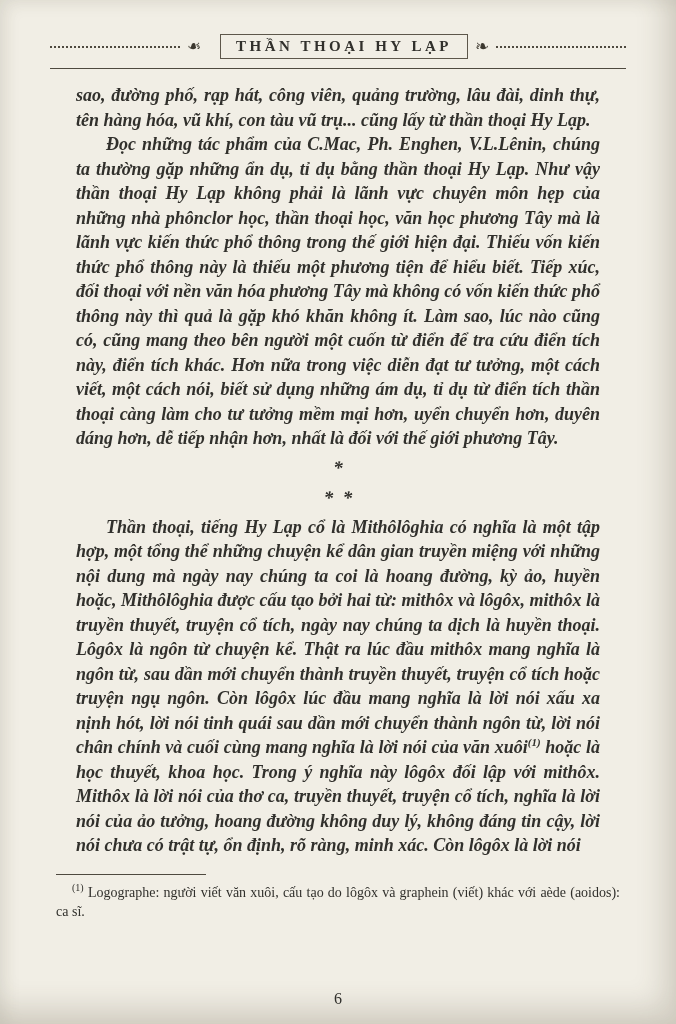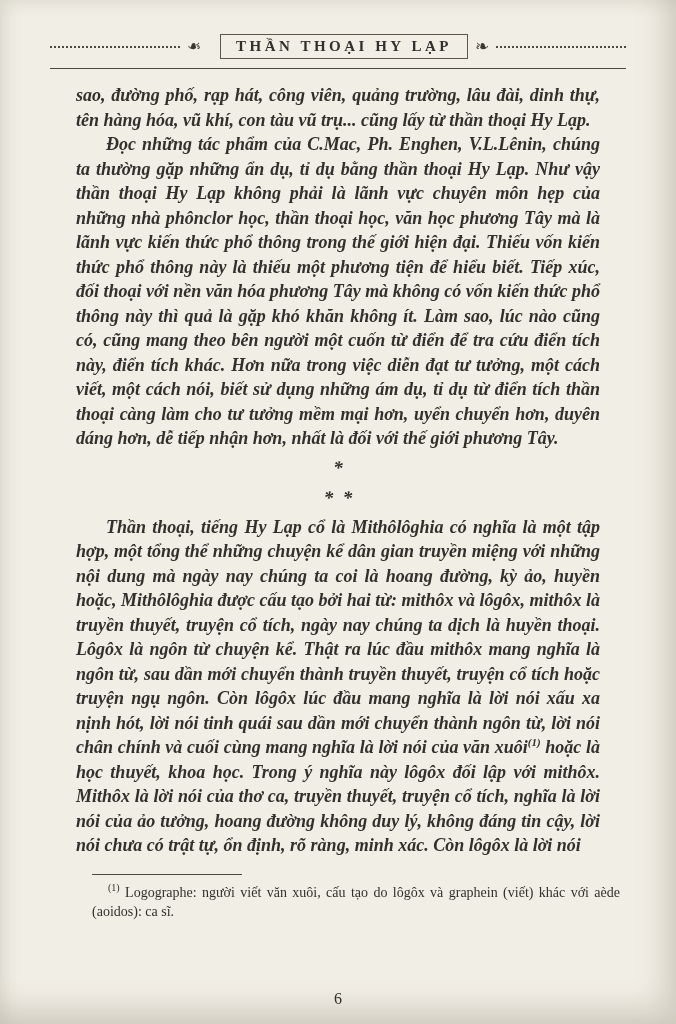--- a/index.html
+++ b/index.html
@@ -28,21 +28,21 @@
     font-style:italic;font-weight:700;
     font-size:18px;line-height:24.5px;
   }
   .body p{margin:0;}
   p.ind{text-indent:30px;}
   .star{
     text-align:center;font-style:italic;font-weight:700;
     font-size:19px;line-height:26px;margin:4px 0;white-space:pre;
   }
   sup.ref{font-size:11px;line-height:0;}
-  .footer-block{padding:0 56px;margin-left:36px;}
+  .footer-block{padding:0 56px;}
   .footnote-rule{width:150px;border-top:1.3px solid var(--rule,#4e493f);margin:16px 0 8px;}
   .footnote{margin:0;font-size:14px;line-height:19px;text-indent:16px;text-align:justify;}
   .footnote sup{font-size:10px;line-height:0;}
   .page-number{margin-top:auto;text-align:center;font-size:16px;padding:10px 0 16px;}
 </style>
 </head>
 <body>
 
 <div class="page">
 

